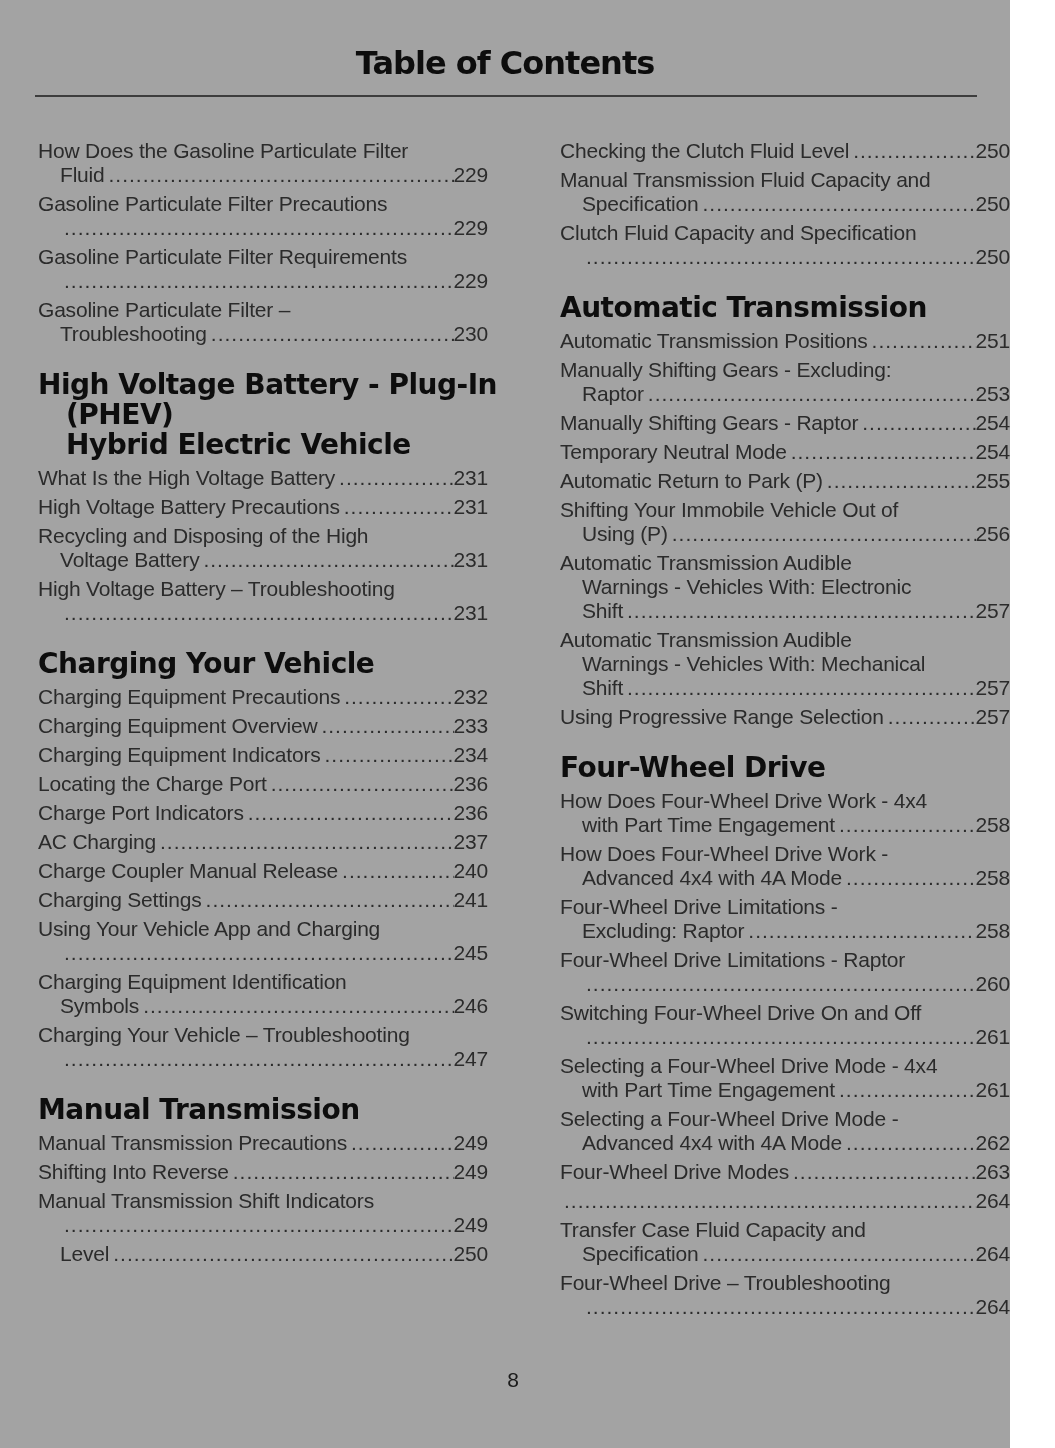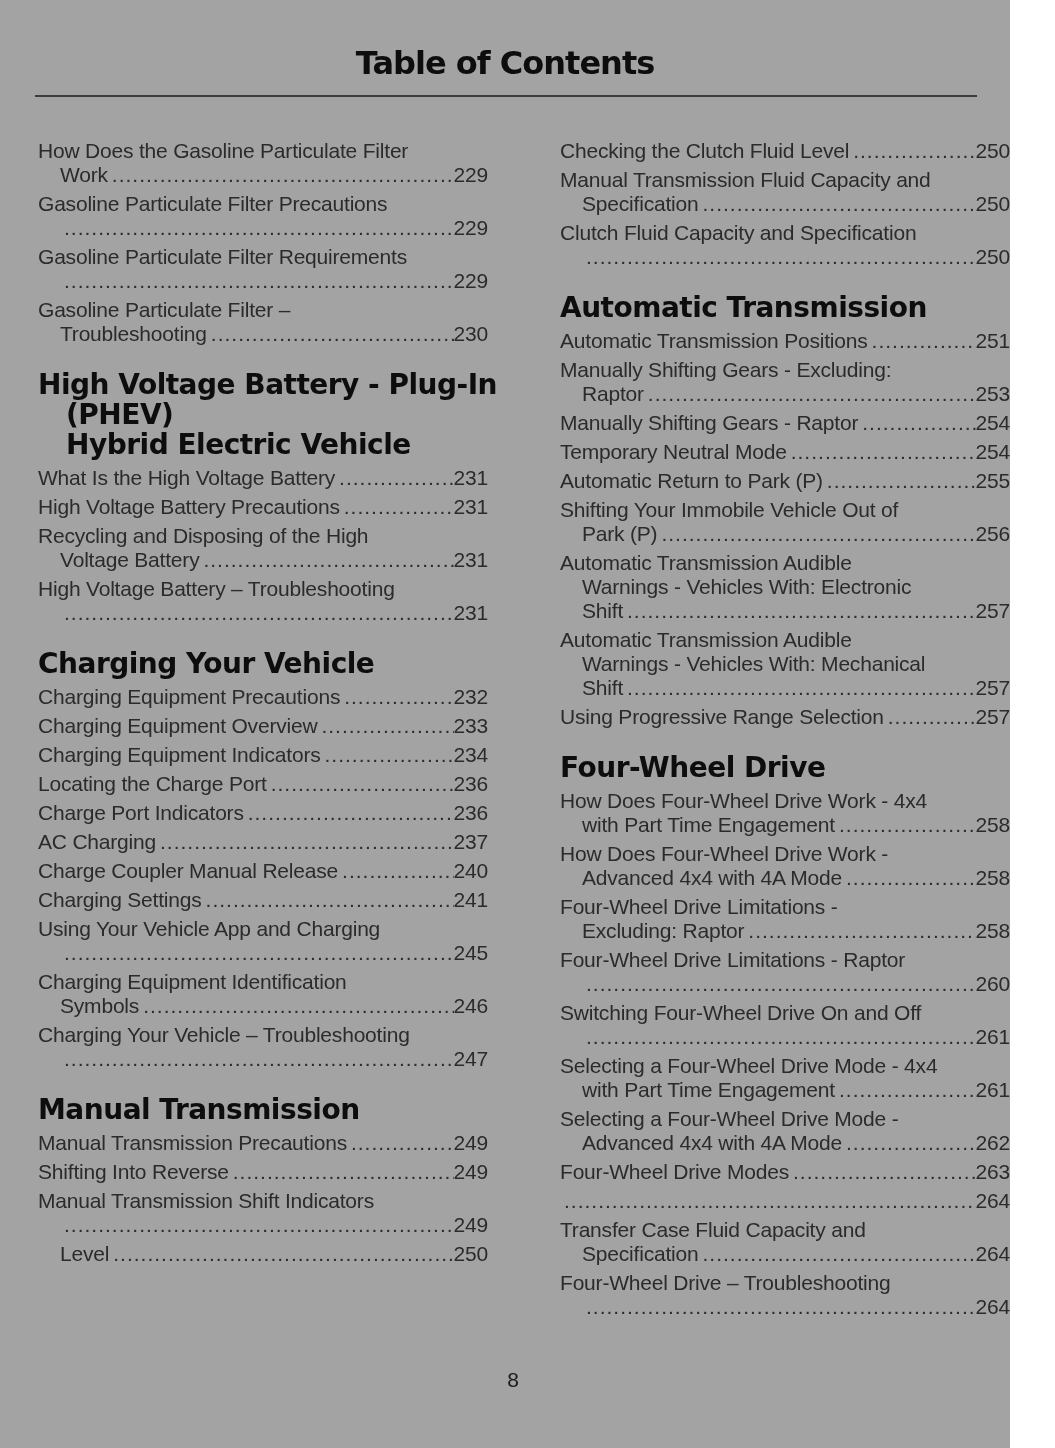--- a/index.html
+++ b/index.html
@@ -78,21 +78,21 @@
 
 <div class="page">
   <div class="doc-title">Table of Contents</div>
   <hr class="title-rule">
   <div class="toc-columns">
       <div class="toc-column">
         <div class="toc-section">
           <div class="toc-entry">
             <div class="entry-line">How Does the Gasoline Particulate Filter</div>
             <div class="last-line cont">
-              <span class="ltext">Work</span>
+              <span class="ltext">Fluid</span>
               <span class="dots">......................................................................................................................................................</span>
               <span class="pagenum">229</span>
             </div>
           </div>
           <div class="toc-entry">
             <div class="entry-line">Gasoline Particulate Filter Precautions</div>
             <div class="last-line cont">
               <span class="ltext"></span>
               <span class="dots">......................................................................................................................................................</span>
               <span class="pagenum">229</span>
@@ -334,21 +334,21 @@
           <div class="toc-entry">
             <div class="last-line">
               <span class="ltext">Automatic Return to Park (P)</span>
               <span class="dots">......................................................................................................................................................</span>
               <span class="pagenum">255</span>
             </div>
           </div>
           <div class="toc-entry">
             <div class="entry-line">Shifting Your Immobile Vehicle Out of</div>
             <div class="last-line cont">
-              <span class="ltext">Park (P)</span>
+              <span class="ltext">Using (P)</span>
               <span class="dots">......................................................................................................................................................</span>
               <span class="pagenum">256</span>
             </div>
           </div>
           <div class="toc-entry">
             <div class="entry-line">Automatic Transmission Audible</div>
             <div class="entry-line cont">Warnings - Vehicles With: Electronic</div>
             <div class="last-line cont">
               <span class="ltext">Shift</span>
               <span class="dots">......................................................................................................................................................</span>

